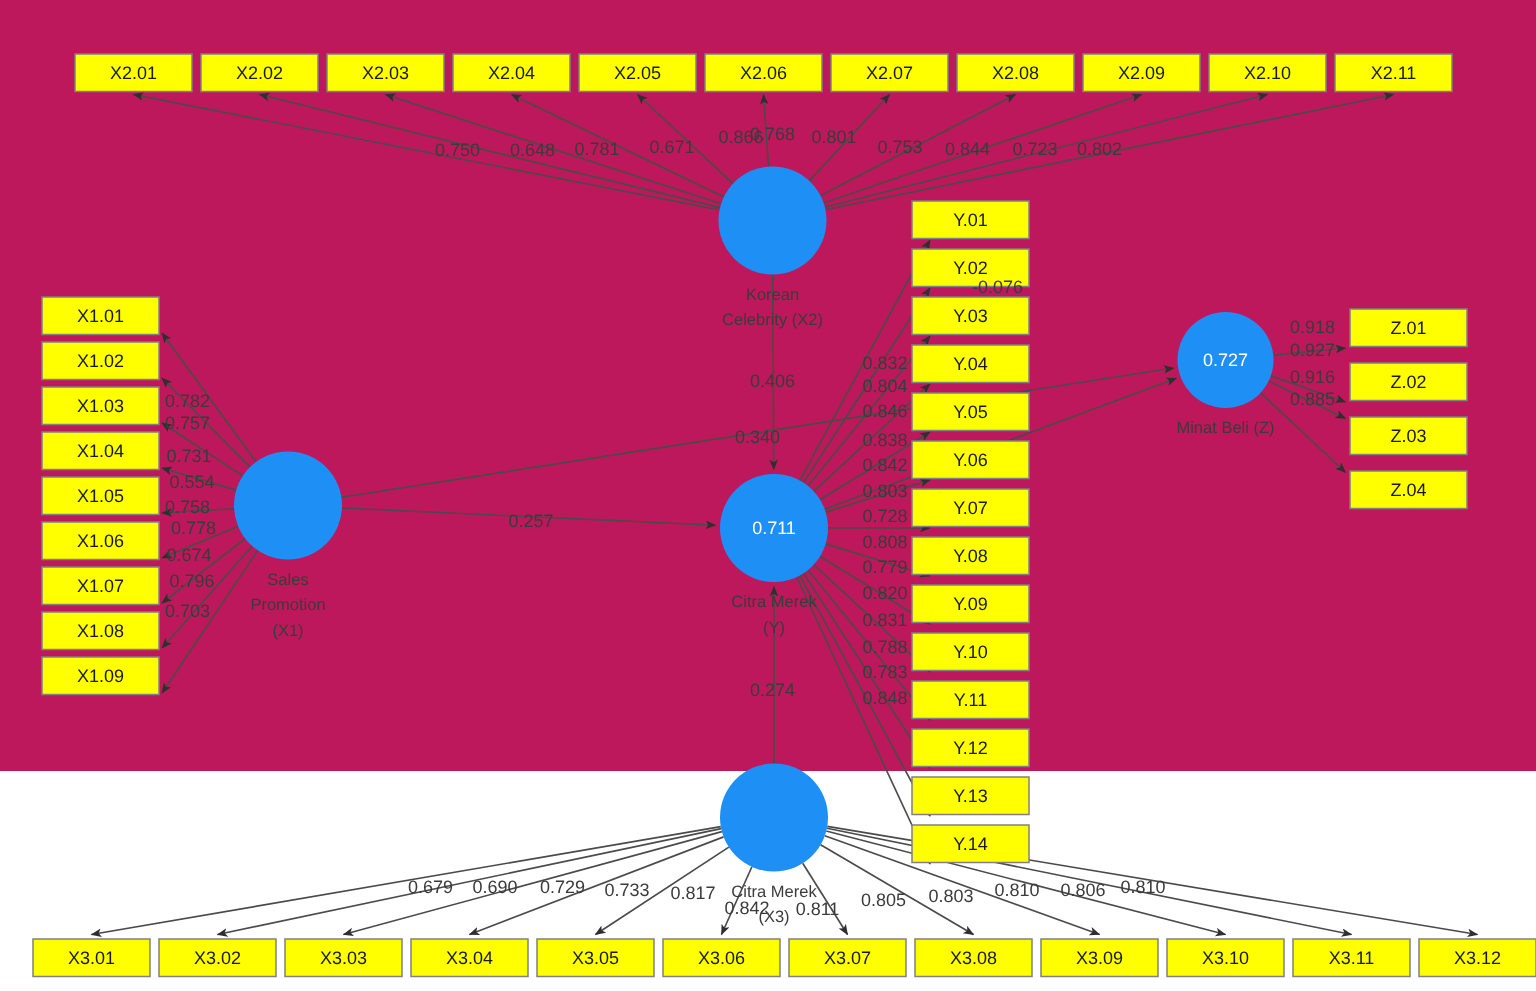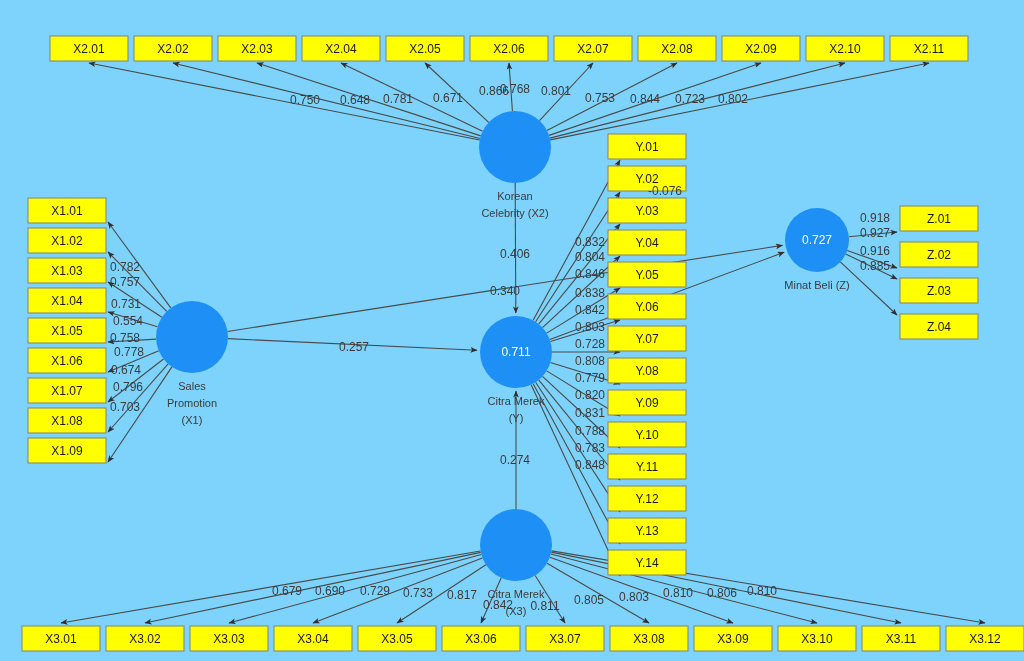--- a/index.html
+++ b/index.html
@@ -1,18 +1,18 @@
 <!DOCTYPE html>
 <html><head>
 <meta charset="utf-8">
 <style>
   html,body{margin:0;padding:0;background:#ffffff;}
   body{width:1024px;height:661px;overflow:hidden;
        font-family:"Liberation Sans","DejaVu Sans",sans-serif;}
-  #diagram{position:relative;width:1024px;height:661px;background:#7dd3fc;}
+  #diagram{position:relative;width:1024px;height:514px;background:#be185d;}
   svg{position:absolute;top:0;left:0;width:1024px;height:661px;}
   .ind-box rect{fill:#ffff00;stroke:#808080;stroke-width:1;}
   .ind-box text{font-size:12px;fill:#1a1a1a;text-anchor:middle;dominant-baseline:middle;}
   .lv-circle{fill:#1e90f5;}
   .lv-value{font-size:12px;fill:#ffffff;text-anchor:middle;dominant-baseline:middle;}
   .lv-label{font-size:11px;fill:#3b3b3b;text-anchor:middle;dominant-baseline:middle;}
   .edge{stroke:#4a4a4a;stroke-width:1.1;fill:none;}
   .coef{font-size:12px;fill:#3b3b3b;text-anchor:middle;dominant-baseline:middle;}
 </style>
 </head>

